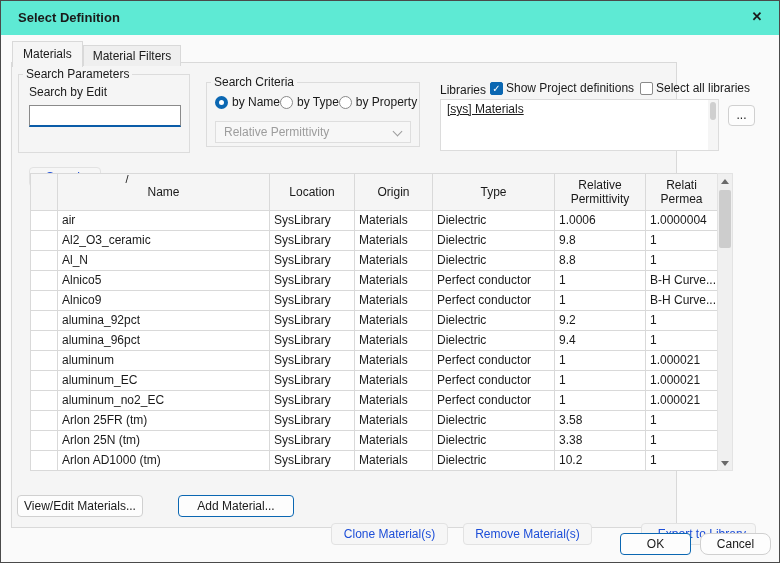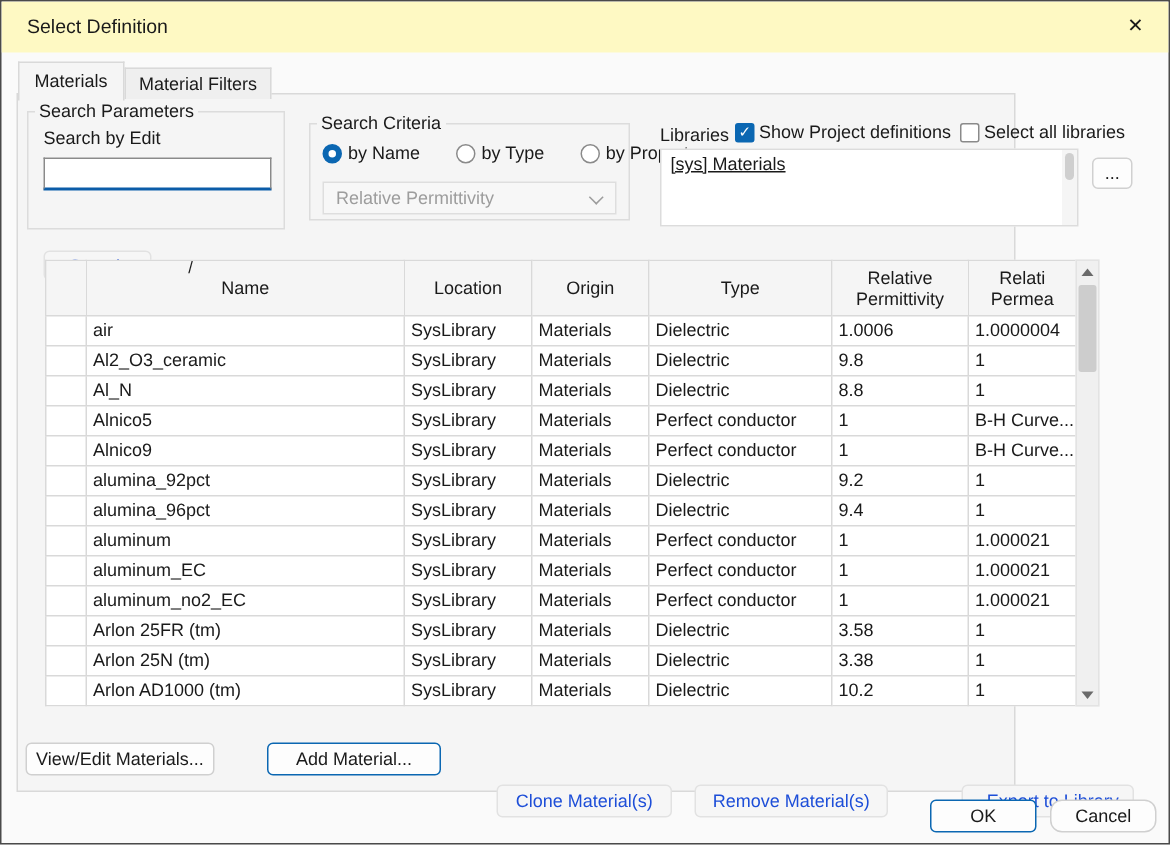--- a/index.html
+++ b/index.html
@@ -11,21 +11,21 @@
     color:#1a1a1a;
   }
   .dialog {
     position:relative;
     width:780px; height:563px;
     background:#fafafa;
     border:1px solid #4a4a4a;
     overflow:hidden;
   }
   
-  .titlebar { position:absolute; left:0; top:0; right:0; height:34px; background:#fef9c3; }
+  .titlebar { position:absolute; left:0; top:0; right:0; height:34px; background:#5eead4;font-weight:bold; }
   .title { position:absolute; left:17px; top:9px; font-size:13px; }
   .close { position:absolute; right:0; top:0; width:44px; height:32px; text-align:center; line-height:32px; font-size:13px; cursor:default; }
   
   .tabs { position:absolute; left:11px; top:40px; display:flex; align-items:flex-end; z-index:3; }
   .tab { font-size:12px; padding:3px 9px 3px 9px; background:#efefef; border:1px solid #d9d9d9; border-bottom:none; margin-right:0; }
   .tab.checked { background:#f5f5f5; padding:5px 10px 6px 10px; margin-bottom:-1px; }
   
   .panel { position:absolute; left:10px; top:61px; width:666px; height:466px; border:1px solid #d9d9d9; background:#f5f5f5; }
   
   .grp { position:absolute; border:1px solid #dcdcdc; margin:0; padding:0; }
@@ -39,21 +39,21 @@
   }
   .btn {
     font-size:12px; text-align:center; background:#fdfdfd;
     border:1px solid #d0d0d0; border-radius:4px; color:#1a1a1a; cursor:default;
     line-height:20px; height:22px;
   }
   .btn.disabled { color:#1d4ed8; background:#f6f6f6; border-color:#e2e2e2;margin-top:28px; }
   .btn.accent { border-color:#0b67b2; }
   .search-btn { position:absolute; left:10px; top:58px; width:72px; height:20px; line-height:18px; }
   .grp-criteria { left:194px; top:12px; width:214px; height:72px; }
-  .radio-row { position:absolute; left:8px; top:6px; display:flex; gap:24px; white-space:nowrap; }
+  .radio-row { position:absolute; left:8px; top:6px; display:flex; gap:0; white-space:nowrap; }
   .radio-item { display:flex; align-items:center; gap:4px; }
   .radio { width:13px; height:13px; border-radius:50%; border:1px solid #8a8a8a; background:#fff; display:inline-block; }
   .radio.checked { border:4px solid #0b67b2; background:#fff; }
   .dropdown {
     position:absolute; left:8px; top:32px; width:196px; height:22px;
     border:1px solid #dedede; background:#f7f7f7; color:#9d9d9d;
     line-height:20px; padding:0 8px;
   }
   .chev { position:absolute; right:9px; top:6px; width:7px; height:7px; border-right:1px solid #9d9d9d; border-bottom:1px solid #9d9d9d; transform:rotate(45deg); }
   

